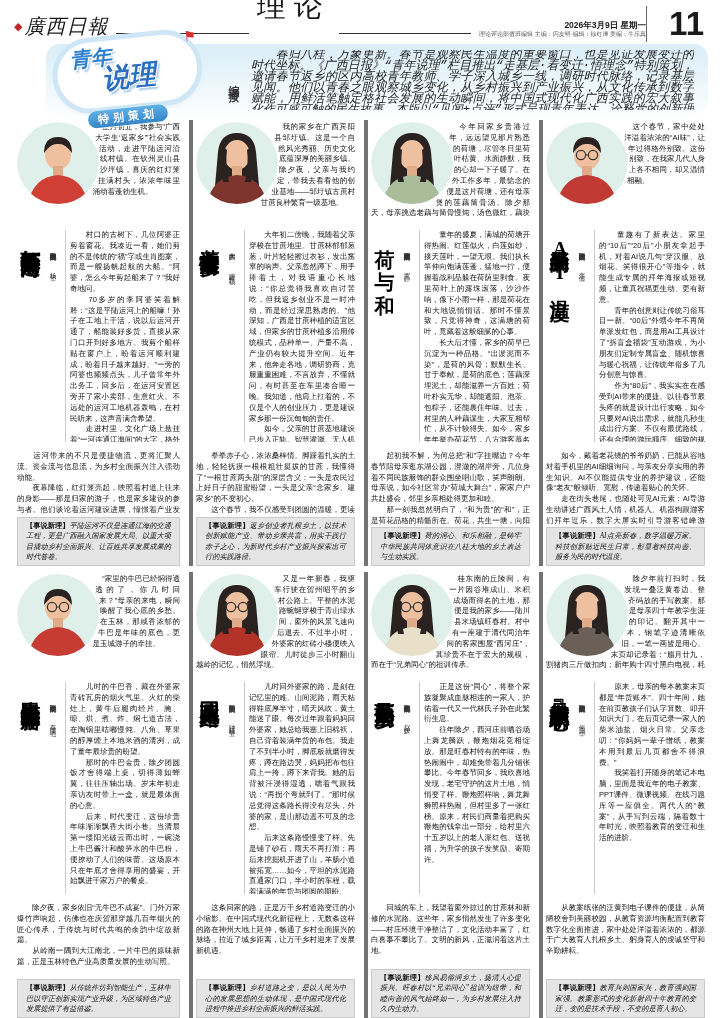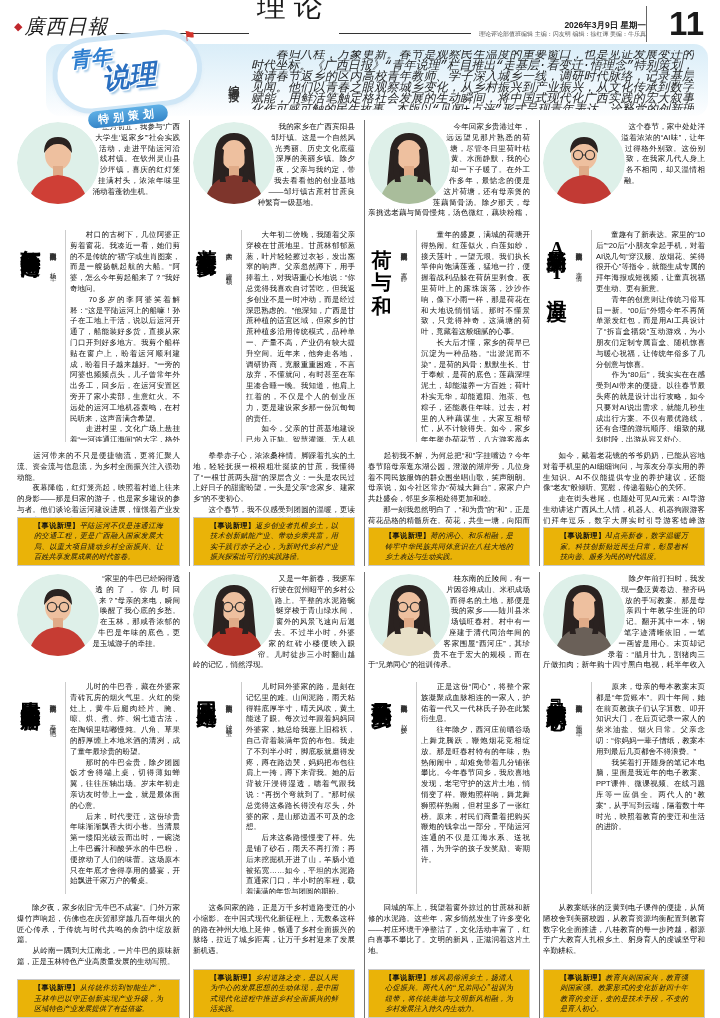--- a/index.html
+++ b/index.html
@@ -36,39 +36,39 @@
   .badge-flag { position:absolute; right:18px; top:2px; color:#d2332b; font-size:14px; }
   .badge-sub { position:absolute; left:34px; bottom:0; background:linear-gradient(180deg,#5fb0e6,#3585c8); color:#fff;
     font-size:11px; font-weight:700; letter-spacing:4px; padding:1px 10px; border-radius:9px; box-shadow:0 1px 0 #fff; }
   .ed-label { writing-mode:vertical-rl; text-orientation:upright; font-size:11px; font-weight:700; color:#333;
     letter-spacing:3px; margin-right:10px; flex:0 0 auto; }
   .ed-text { flex:1; font-family:Liberation Mono, monospace; font-style:italic; font-size:12px; line-height:11px;
     text-align:justify; white-space:pre-line; color:#222; overflow:hidden; max-height:60px; }
   
   .grid { margin:2px 14px 0; display:grid; grid-template-columns:repeat(4,1fr); column-gap:8px; row-gap:6px; }
   .story { height:446px; overflow:hidden; display:flex; flex-direction:column; padding:2px 1px 0 3px; }
-  .story:not(:nth-child(4n+1)) { border-left:1px solid #737373; }
+  .story:not(:nth-child(4n+1)) { border-left:4px solid #737373; }
   .story-top { height:96px; overflow:hidden; }
   .avatar { float:left; width:82px; height:82px; margin:0 4px 2px 0; border-radius:50%; overflow:hidden;
     shape-outside:circle(42px at 41px 41px); }
   .avatar svg { display:block; }
   .avatar .hair-long-el { display:none; }
   .avatar.hair-long .hair-long-el { display:initial; }
   .avatar.hair-long .hair-short-el { display:none; }
   .btxt { font-size:7.5px; line-height:10.8px; text-align:justify; white-space:pre-line; color:#111; }
   .story-main { display:flex; height:212px; overflow:hidden; margin-top:12px; }
   .title-strip { flex:0 0 auto; display:flex; border-right:1px solid #ccc; padding:2px 4px 2px 0; margin-right:4px; }
   .vtitle { writing-mode:vertical-rl; text-orientation:upright; font-family:"Liberation Serif", serif;
     font-size:20px; font-weight:700; line-height:27px; letter-spacing:1px; color:#000; margin-top:2px; }
   .vbyline { writing-mode:vertical-rl; text-orientation:upright; font-size:6.6px; color:#333; line-height:9px; margin:16px 3px 0 5px; }
   .vbyline .pname { margin-top:12px; letter-spacing:3px; }
   .mid { flex:1; overflow:hidden; }
   .tail { flex:1; overflow:hidden; margin-top:9px; }
-  .comment { margin-top:auto; border:1px solid #c9c9c9; padding:3px 16px; font-family:"Liberation Serif", serif;
-    font-style:italic; font-size:7.2px; line-height:10.2px; text-align:justify; color:#111; background:#eab308; }
+  .comment { margin-top:auto; border:1px solid #c9c9c9; padding:3px 8px; font-family:"Liberation Serif", serif;
+    font-style:italic; font-size:7.2px; line-height:10.2px; text-align:justify; color:#111; background:#e5e5e5; }
   .comment b { font-style:normal; font-weight:700; }
 </style>
 </head>
 <body>
 
 <div class="page">
 
   <div class="header">
     <div class="mast">
       <span class="diamond">◆</span>
@@ -362,25 +362,25 @@
     </div>
     <div class="story-main">
       <div class="title-strip">
         <h2 class="vtitle">新风扑面润乡土</h2>
         <div class="vbyline">
           <span class="school">广西机电职业技术学院</span>
           <span class="pname">赵媛</span>
         </div>
       </div>
       <p class="btxt mid">　　正是这份“同心”，将整个家族凝聚成血脉相连的一家人，护佑着一代又一代林氏子孙在此繁衍生息。
-　　往年除夕，西河庄前晒谷场上舞龙腾跃，鞭炮烟花竞相绽放。那是旺春村特有的年味，热热闹闹中，却难免带着几分铺张攀比。今年春节回乡，我欣喜地发现，老宅守护的这片土地，悄悄变了样。鞭炮照样响，舞龙舞狮照样热闹，但村里多了一张红榜。原来，村民们商量着把购买鞭炮的钱拿出一部分，平陆运河连通的不仅是江海水系、送祝福，为升学的孩子发奖励、寄期许。</p>
+　　往年除夕，西河庄前晒谷场上舞龙腾跃，鞭炮烟花竞相绽放。那是旺春村特有的年味，热热闹闹中，却难免带着几分铺张攀比。今年春节回乡，我欣喜地发现，老宅守护的这片土地，悄悄变了样。鞭炮照样响，舞龙舞狮照样热闹，但村里多了一张红榜。原来，村民们商量着把购买鞭炮的钱拿出一部分，给村里六十五岁以上的老人派红包、送祝福，为升学的孩子发奖励、寄期许。</p>
     </div>
     <p class="btxt tail">　　回城的车上，我望着窗外掠过的甘蔗林和新修的水泥路。这些年，家乡悄然发生了许多变化——村庄环境干净整洁了，文化活动丰富了，红白喜事不攀比了。文明的新风，正滋润着这片土地。</p>
     <div class="comment">
-      <b>【事说新理】</b><span>移风易俗润乡土，扬清人心促振兴。两代人的“兄弟同心”祖训为纽带，将传统美德与文明新风相融，为乡村发展注入持久内生动力。</span>
+      <b>【事说新理】</b><span>移风易俗润乡土，扬清人心促振兴。旺春村以“兄弟同心”祖训为纽带，和睦向善的风气始终如一，为乡村发展注入持久内生动力。</span>
     </div>
   </article>
 
   <article class="story">
     <div class="story-top">
       <div class="avatar hair-long" style="--av-shirt: #6a6058; --av-bg: #def0e9;">
         <svg width="82" height="82" viewBox="0 0 82 82">
           <circle cx="41" cy="41" r="41" style="fill:var(--av-bg,#def0e9)"></circle>
           <path class="hair-long-el" d="M22 30 Q24 11 41 11 Q58 11 60 30 L63 64 Q52 59 41 59 Q30 59 19 64 Z" fill="#2a2220"></path>
           <ellipse cx="41" cy="33" rx="13" ry="15" fill="#eec09f"></ellipse>
@@ -402,19 +402,19 @@
       <div class="title-strip">
         <h2 class="vtitle">母亲教案里的『初心』</h2>
         <div class="vbyline">
           <span class="school">广西卫生职业技术学院</span>
           <span class="pname">何周华</span>
         </div>
       </div>
       <p class="btxt mid">　　原来，母亲的每本教案末页都是“年货账本”。四十年间，她在前页教孩子们认字算数、叩开知识大门，在后页记录一家人的柴米油盐、烟火日常。父亲念叨：“你妈妈一辈子惜纸，教案本用到最后几页都舍不得浪费。”
 　　我笑着打开随身的笔记本电脑，里面是我近年的电子教案、PPT课件、微课视频、在线习题库等一应俱全。两代人的“教案”，从手写到云端，隔着数十年时光，映照着教育的变迁和生活的进阶。</p>
     </div>
-    <p class="btxt tail">　　从教案纸张的泛黄到电子课件的便捷，从简陋校舍到美丽校园，从教育资源均衡配置到教育数字化全面推进，八桂教育的每一步跨越，都源于广大教育人扎根乡土、躬身育人的虔诚坚守和辛勤耕耘。</p>
+    <p class="btxt tail">　　从教案纸张的泛黄到电子课件的便捷，从简陋校舍到美丽校园，从教育资源均衡配置到教育数字化全面推进，家中处处洋溢着浓浓的，都源于广大教育人扎根乡土、躬身育人的虔诚坚守和辛勤耕耘。</p>
     <div class="comment">
       <b>【事说新理】</b><span>教育兴则国家兴，教育强则国家强。教案形式的变化折射四十年教育的变迁，变的是技术手段，不变的是育人初心。</span>
     </div>
   </article>
 </div>
 </div>
 
 </body></html>

